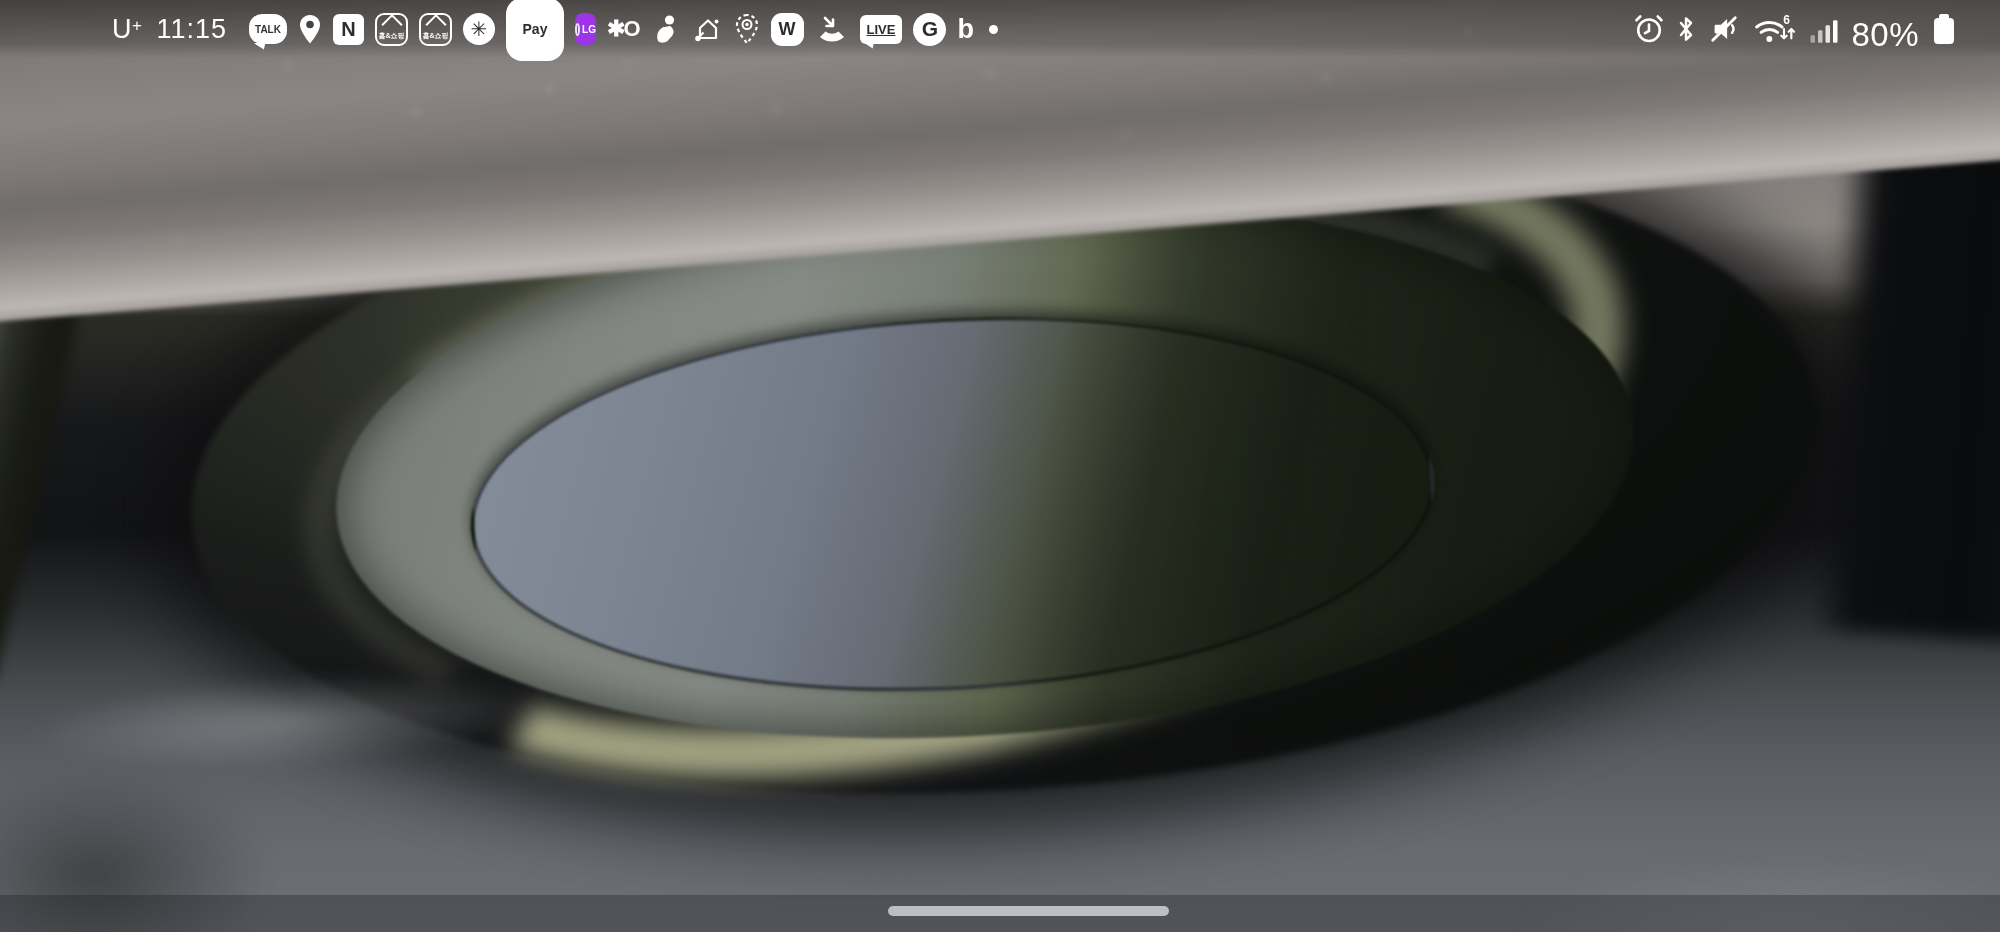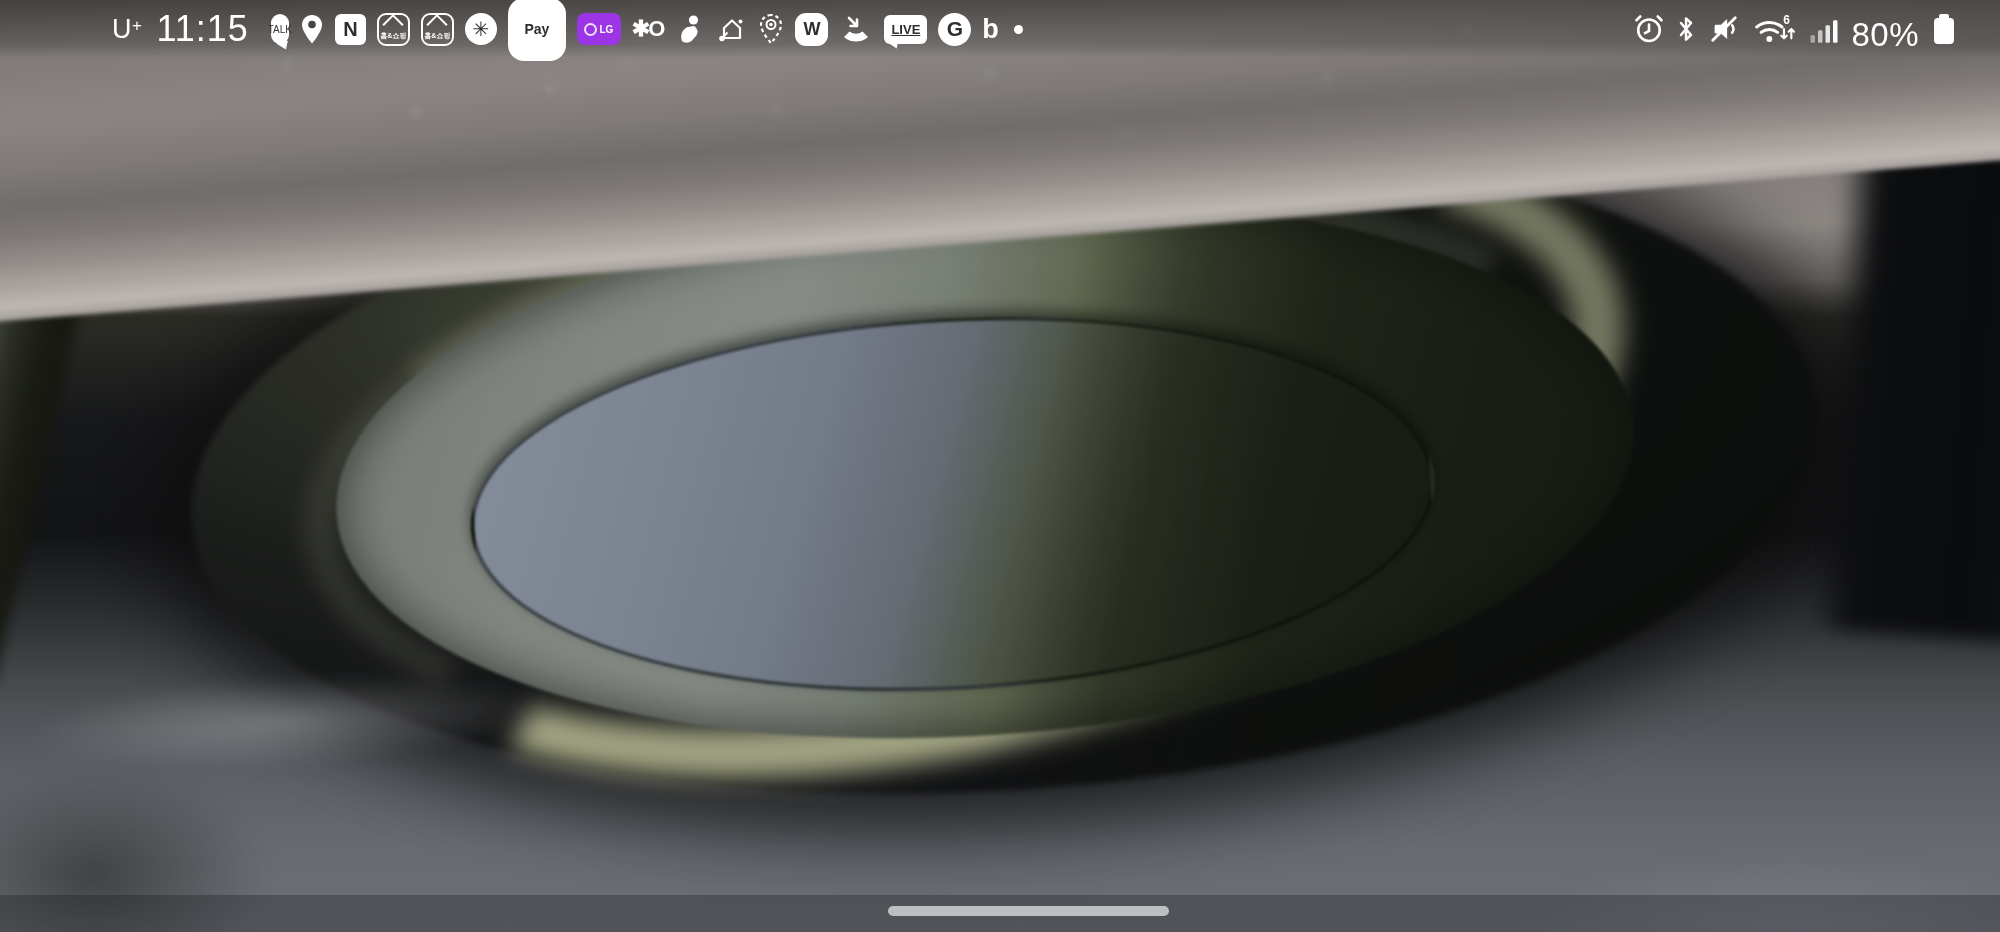--- a/index.html
+++ b/index.html
@@ -75,42 +75,42 @@
       1455px 190px 7px 1px rgba(255,255,255,.12),1600px 155px 6px 1px rgba(255,255,255,.10),
       300px 260px 9px 2px rgba(255,255,255,.07),680px 140px 5px 1px rgba(255,255,255,.12);}
 
   
   .status-bar{position:absolute;top:0;left:0;right:0;height:58px;display:flex;align-items:center;
     padding:0 46px 0 112px;box-sizing:border-box;color:#fff;z-index:10;
     background:linear-gradient(to bottom,rgba(22,21,20,.5),rgba(22,21,20,.24) 75%,rgba(22,21,20,0));}
   .sb-left{display:flex;align-items:center;flex:1;min-width:0;}
   .carrier{font-size:27px;letter-spacing:.5px;display:flex;align-items:flex-start;line-height:1;}
   .carrier .plus{font-size:17px;margin-top:1px;}
-  .sb-time{font-size:36px;margin:0 22px 0 14px;letter-spacing:1px;}
+  .sb-time{font-size:27px;margin:0 22px 0 14px;letter-spacing:1px;}
   .noti{display:flex;align-items:center;gap:11px;}
   .ni{display:inline-flex;align-items:center;justify-content:center;flex:none;}
   .glyph-dark{color:#2e2d2c;}
 
-  .ic-talk{width:18px;height:30px;background:#fff;border-radius:13px;font-size:10px;font-weight:400;
+  .ic-talk{width:38px;height:30px;background:#fff;border-radius:13px;font-size:10px;font-weight:700;
     color:#333;position:relative;}
   .ic-talk::after{content:"";position:absolute;left:6px;bottom:-6px;border-style:solid;
     border-width:8px 4px 0 8px;border-color:#fff transparent transparent transparent;
     transform:rotate(-14deg);}
   .ic-pin svg,.ic-dotpin svg,.ic-baby svg,.ic-smarthome svg,.ic-misscall svg{display:block;}
   .ic-naver{width:31px;height:31px;background:#fff;border-radius:6px;font-weight:900;font-size:20px;}
   .ic-homeshop{width:33px;height:33px;border:2.5px solid #fff;border-radius:9px;position:relative;
     display:inline-flex;align-items:flex-end;justify-content:center;font-size:7px;font-weight:700;
     color:#fff;padding-bottom:3px;box-sizing:border-box;}
   .ic-homeshop::before{content:"";position:absolute;top:2px;left:50%;width:13px;height:13px;
     border-top:2.5px solid #fff;border-right:2.5px solid #fff;
     transform:translateX(-50%) rotate(-45deg);}
   .ic-gem{width:32px;height:32px;background:#fff;border-radius:50%;font-size:20px;}
   .ic-pay{min-width:46px;height:31px;background:#fff;border-radius:16px;font-size:14px;
     font-weight:700;padding:16px 6px;}
-  .ic-lg{width:44px;height:32px;background:#9b35e6;border-radius:8px;gap:2px;color:#fff;}
+  .ic-lg{width:21px;height:32px;background:#9b35e6;border-radius:8px;gap:2px;color:#fff;}
   .ic-lg .lg-circle{width:13px;height:13px;border:2px solid #ece2f8;border-radius:50%;
     box-sizing:border-box;}
   .ic-lg .lg-text{font-size:10px;font-weight:800;}
   .ic-staro{color:#fff;font-weight:900;font-size:22px;letter-spacing:-2px;}
   .ic-w{width:33px;height:33px;background:#fff;border-radius:11px;font-weight:900;font-size:18px;}
   .ic-live{height:29px;background:#fff;border-radius:6px;padding:0 7px;font-weight:900;
     font-size:13px;position:relative;text-decoration:underline;}
   .ic-live::after{content:"";position:absolute;left:5px;bottom:-5px;border-style:solid;
     border-width:7px 3px 0 7px;border-color:#fff transparent transparent transparent;
     transform:rotate(-12deg);}

